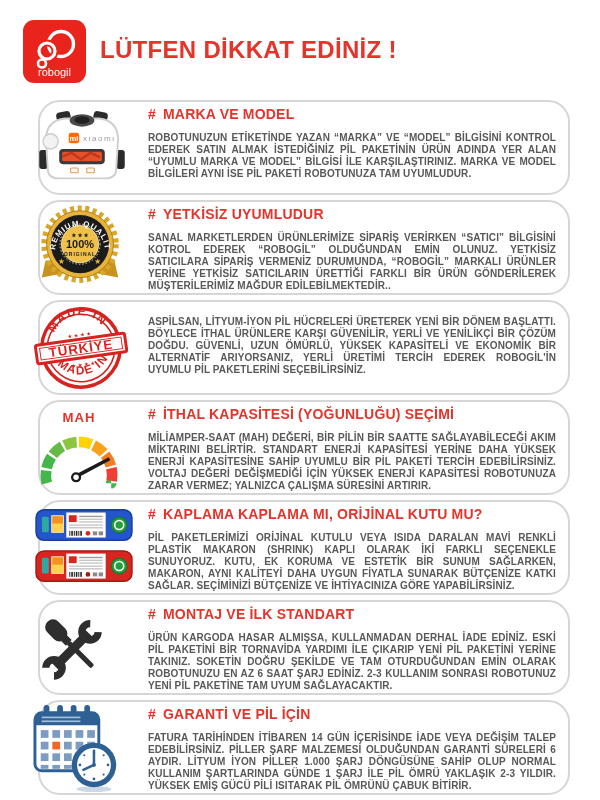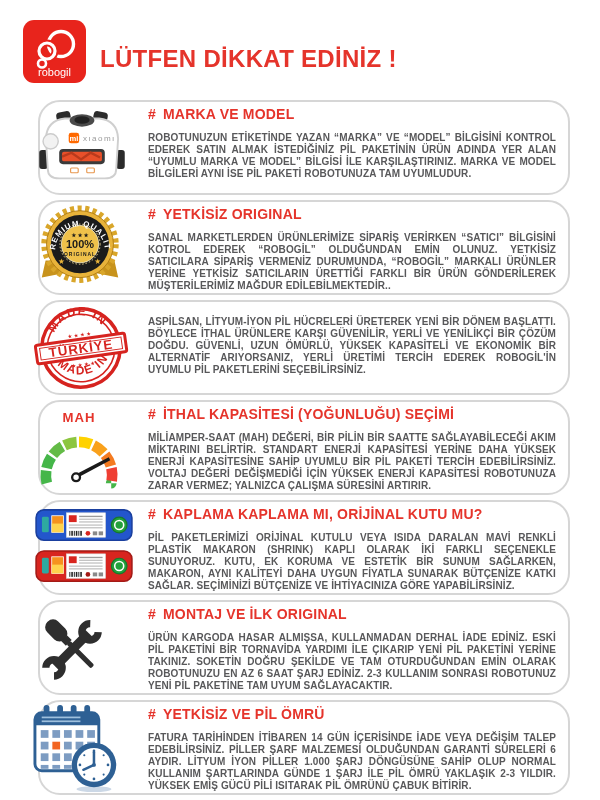--- a/index.html
+++ b/index.html
@@ -8,21 +8,21 @@
     font-family:"Liberation Sans",sans-serif;
     overflow:hidden;position:relative;
   }
   
   .header{position:relative;height:100px;}
   .logo{
     position:absolute;left:23px;top:20px;width:63px;height:63px;
     background:#e8241c;border-radius:11px;
   }
   .headline{
-    position:absolute;left:100px;top:45px;
+    position:absolute;left:100px;top:36px;
     font-size:24px;font-weight:bold;color:#e5342b;letter-spacing:.3px;
     white-space:nowrap;
   }
   
   .card{
     position:relative;box-sizing:border-box;
     margin:0 0 5px 38px;width:532px;height:95px;
     border:2.5px solid #d6d6d6;border-radius:22px;background:#fff;
     overflow:visible;
   }
@@ -104,21 +104,21 @@
         <textPath href="#arcPremium" startOffset="50%" text-anchor="middle">PREMIUM QUALITY</textPath>
       </text>
       <text x="27" y="62" font-size="8" fill="#e8b33a">★</text>
       <text x="65" y="62" font-size="8" fill="#e8b33a">★</text>
       <text x="50" y="33" text-anchor="middle" font-size="5.5" font-weight="bold" fill="#1b1b1b">★ ★ ★</text>
       <text x="50" y="45.5" text-anchor="middle" font-size="11.5" font-weight="bold" fill="#1b1b1b">100%</text>
       <text x="50" y="53.5" text-anchor="middle" font-size="5.2" font-weight="bold" letter-spacing="1" fill="#1b1b1b">ORIGINAL</text>
     </svg>
   </div>
   <div class="content">
-    <h2 class="card-title"><span class="hash">#</span><span>YETKİSİZ ORIGINAL</span></h2>
+    <h2 class="card-title"><span class="hash">#</span><span>YETKİSİZ UYUMLUDUR</span></h2>
     <p class="card-body">SANAL MARKETLERDEN ÜRÜNLERİMİZE SİPARİŞ VERİRKEN “SATICI” BİLGİSİNİ KOTROL EDEREK “ROBOGİL” OLDUĞUNDAN EMİN OLUNUZ. YETKİSİZ SATICILARA SİPARİŞ VERMENİZ DURUMUNDA, “ROBOGİL” MARKALI ÜRÜNLER YERİNE YETKİSİZ SATICILARIN ÜRETTİĞİ FARKLI BİR ÜRÜN GÖNDERİLEREK MÜŞTERİLERİMİZ MAĞDUR EDİLEBİLMEKTEDİR..</p>
   </div>
 </article>
 
 <article class="card">
   <div class="icon-wrap">
     <svg width="98" height="90" viewBox="0 0 100 92">
       <defs>
         <path id="stampTop" d="M 23 50 A 28.5 28.5 0 1 1 77 50" fill="none"></path>
         <path id="stampBot" d="M 18 46 A 32.5 32.5 0 0 0 82 46" fill="none"></path>
@@ -245,21 +245,21 @@
       </g>
 
       <g transform="translate(44,46) rotate(45)">
         <rect x="-5" y="-26" width="10" height="52" fill="#2e2e2e"></rect>
         <circle cx="0" cy="-28" r="9" fill="none" stroke="#2e2e2e" stroke-width="8" stroke-dasharray="35.4 14.1 7"></circle>
         <circle cx="0" cy="28" r="9" fill="none" stroke="#2e2e2e" stroke-width="8" stroke-dasharray="7 14.1 35.4"></circle>
       </g>
     </svg>
   </div>
   <div class="content">
-    <h2 class="card-title"><span class="hash">#</span><span>MONTAJ VE İLK ORIGINAL</span></h2>
+    <h2 class="card-title"><span class="hash">#</span><span>MONTAJ VE İLK STANDART</span></h2>
     <p class="card-body">ÜRÜN KARGODA HASAR ALMIŞSA, KULLANMADAN DERHAL İADE EDİNİZ. ESKİ PİL PAKETİNİ BİR TORNAVİDA YARDIMI İLE ÇIKARIP YENİ PİL PAKETİNİ YERİNE TAKINIZ. SOKETİN DOĞRU ŞEKİLDE VE TAM OTURDUĞUNDAN EMİN OLARAK ROBOTUNUZU EN AZ 6 SAAT ŞARJ EDİNİZ. 2-3 KULLANIM SONRASI ROBOTUNUZ YENİ PİL PAKETİNE TAM UYUM SAĞLAYACAKTIR.</p>
   </div>
 </article>
 
 <article class="card">
   <div class="icon-wrap">
     <svg width="92" height="90" viewBox="0 0 95 93">
       <ellipse cx="64" cy="89" rx="18" ry="3" fill="#ccd8e6"></ellipse>
 
       <g fill="#2e6094">
@@ -304,16 +304,16 @@
           <circle cx="74" cy="54" r="1.1"></circle>
         <circle cx="54" cy="74" r="1.1"></circle>
           <circle cx="74" cy="74" r="1.1"></circle>
       </g>
       <line x1="64" y1="64" x2="64" y2="51" stroke="#2e6094" stroke-width="2.6" stroke-linecap="round"></line>
       <line x1="64" y1="64" x2="53" y2="69" stroke="#2e6094" stroke-width="2.6" stroke-linecap="round"></line>
       <circle cx="64" cy="64" r="2" fill="#2e6094"></circle>
     </svg>
   </div>
   <div class="content">
-    <h2 class="card-title"><span class="hash">#</span><span>YETKİSİZ VE PİL ÖMRÜ</span></h2>
+    <h2 class="card-title"><span class="hash">#</span><span>GARANTİ VE PİL İÇİN</span></h2>
     <p class="card-body">FATURA TARİHİNDEN İTİBAREN 14 GÜN İÇERİSİNDE İADE VEYA DEĞİŞİM TALEP EDEBİLİRSİNİZ. PİLLER ŞARF MALZEMESİ OLDUĞUNDAN GARANTİ SÜRELERİ 6 AYDIR. LİTYUM İYON PİLLER 1.000 ŞARJ DÖNGÜSÜNE SAHİP OLUP NORMAL KULLANIM ŞARTLARINDA GÜNDE 1 ŞARJ İLE PİL ÖMRÜ YAKLAŞIK 2-3 YILDIR. YÜKSEK EMİŞ GÜCÜ PİLİ ISITARAK PİL ÖMRÜNÜ ÇABUK BİTİRİR.</p>
   </div>
 </article>
 
 </body></html>

